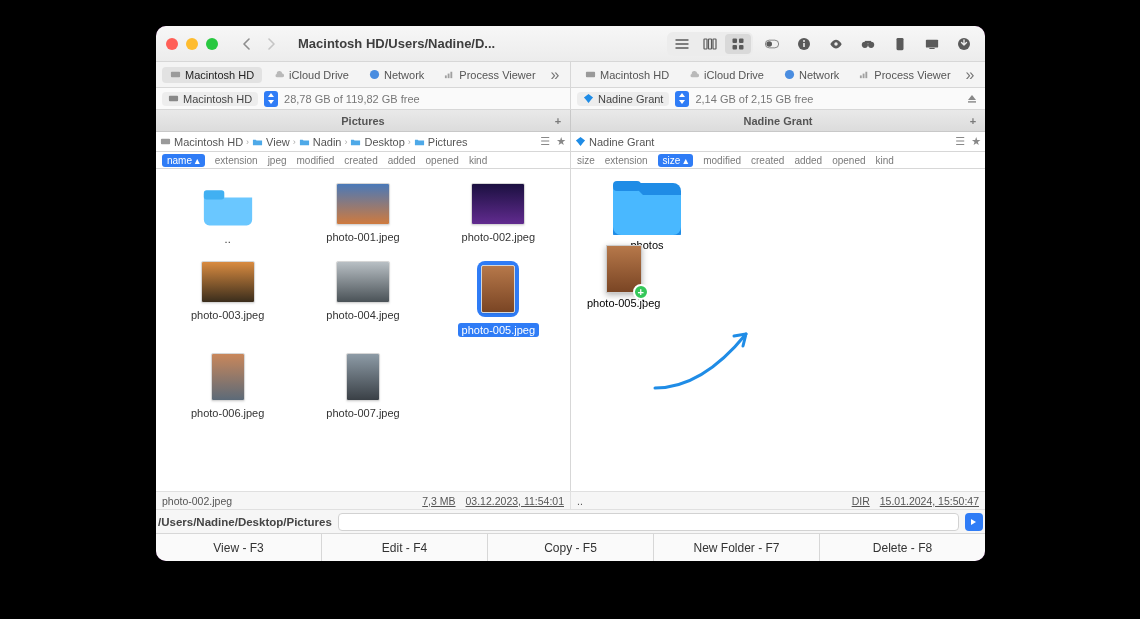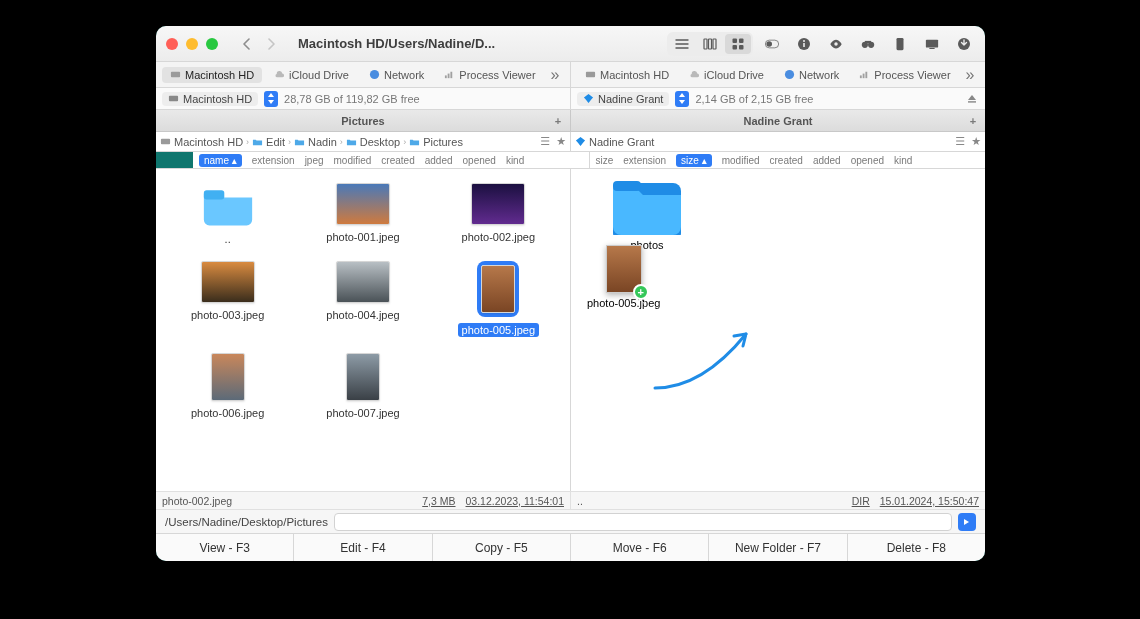--- a/index.html
+++ b/index.html
@@ -1,17 +1,17 @@
 <!DOCTYPE html>
 <html><head>
 <meta charset="utf-8">
 <style>
   * { box-sizing: border-box; margin: 0; padding: 0; font-family: -apple-system, "SF Pro Text", "Helvetica Neue", Arial, sans-serif; }
   body { background: #000; width: 1140px; height: 619px; overflow: hidden; position: relative; }
-  .window { position: absolute; left: 156px; top: 26px; width: 829px; height: 535px; background: #0f766e; border-radius: 10px; box-shadow: 0 18px 42px rgba(0,0,0,.55); display: flex; flex-direction: column; overflow: hidden; }
+  .window { position: absolute; left: 156px; top: 26px; width: 829px; height: 535px; background: #701a75; border-radius: 10px; box-shadow: 0 18px 42px rgba(0,0,0,.55); display: flex; flex-direction: column; overflow: hidden; }
   
   .titlebar { height: 36px; background: linear-gradient(#f7f7f7,#ececec); display: flex; align-items: center; padding: 0 8px; gap: 8px; border-bottom: 1px solid #d7d7d7; }
   .traffic { display: flex; gap: 8px; padding: 0 6px 0 2px; }
   .tl { width: 12px; height: 12px; border-radius: 50%; }
   .tl.red { background: #ff5f57; } .tl.yel { background: #febc2e; } .tl.grn { background: #28c840; }
   .navbtns { display: flex; gap: 2px; margin-left: 4px; }
   .navbtn { width: 22px; height: 22px; border-radius: 5px; display: flex; align-items: center; justify-content: center; color: #8e8e8e; }
   .navbtn svg { width: 10px; height: 12px; }
   .path-title { font-size: 13px; font-weight: 600; color: #3e3e3e; margin-left: 8px; flex: 0 0 auto; }
   .spacer { flex: 1; }
@@ -45,21 +45,21 @@
   .panehead .plus { position: absolute; right: 4px; top: 3px; width: 16px; height: 16px; display:flex; align-items:center; justify-content:center; color:#7a7a7a; }
   
   .crumbrow { display: flex; height: 20px; border-bottom: 1px solid #d7d7d7; }
   .crumbhalf { flex: 1; display: flex; align-items: center; gap: 3px; padding: 0 4px; font-size: 11px; color: #555; overflow:hidden; background:#fff;}
   .crumbhalf + .crumbhalf { border-left: 1px solid #d7d7d7; }
   .crumb { display: flex; align-items: center; gap: 3px; white-space: nowrap; }
   .crumb svg { width: 11px; height: 11px; }
   .crumb-sep { color: #aaa; font-size:9px; }
   .crumb-tail { margin-left: auto; display:flex; gap:6px; color:#888; }
   
-  .colrow { display: flex; height: 17px; border-bottom: 1px solid #d7d7d7; padding-left: 37px; }
+  .colrow { display: flex; height: 17px; border-bottom: 1px solid #d7d7d7; }
   .colhalf { flex: 1; display: flex; align-items: center; gap: 10px; padding: 0 6px; font-size: 10px; color: #7a7a7a; background:#fff; }
   .colhalf + .colhalf { border-left: 1px solid #d7d7d7; }
   .colh { white-space: nowrap; }
   .colh.sorted { background: #2f7cf6; color: #fff; padding: 1px 5px; border-radius: 3px; }
   
   .content { flex: 1; display: flex; overflow: hidden; min-height:0; }
   .pane { flex: 1; overflow: auto; position: relative; background:#fff; }
   .pane + .pane { border-left: 1px solid #d7d7d7; }
   .grid { display: grid; grid-template-columns: repeat(3, 1fr); gap: 8px 4px; padding: 10px 6px 4px; }
   .item { display: flex; flex-direction: column; align-items: center; gap: 6px; font-size: 11px; color: #333; padding: 4px 2px; border-radius: 6px; }
@@ -87,21 +87,21 @@
 
   
   .drag-arrow { position:absolute; left:494px; top:300px; pointer-events:none; }
 
   
   .statrow { display:flex; height:18px; border-top:1px solid #e0e0e0; }
   .stat { flex:1; display:flex; align-items:center; padding:0 6px; font-size:10.5px; color:#555; background:#f6f6f6; gap:8px; }
   .stat + .stat { border-left:1px solid #e0e0e0; }
   .stat .pushr { margin-left:auto; display:flex; gap:10px; color:#555;text-decoration:underline; }
 
-  .pathrow { height:24px; background:#f6f6f6; border-top:1px solid #e0e0e0; display:flex; align-items:center; padding:0 9px; gap:6px; font-size:11.5px; }
+  .pathrow { height:24px; background:#f6f6f6; border-top:1px solid #e0e0e0; display:flex; align-items:center; padding:0 2px; gap:6px; font-size:11.5px;font-weight:bold; }
   .pathlbl { color:#444; }
   .pathinput { flex:1; height:18px; border:1px solid #d2d2d2; border-radius:4px; background:#fff; }
   .pathgo { width:18px; height:18px; border-radius:4px; background:#2f7cf6; color:#fff; display:flex; align-items:center; justify-content:center; }
 
   .footer { height:28px; display:flex; border-top:1px solid #d7d7d7; background:#fafafa; }
   .fbtn { flex:1; display:flex; align-items:center; justify-content:center; font-size:12px; color:#333; border-right:1px solid #d7d7d7; }
   .fbtn:last-child { border-right:none; }
 
   
   svg { display:block; }
@@ -321,21 +321,21 @@
           <svg viewBox="0 0 12 12">
             <rect x="1" y="3" width="10" height="6" rx="1" fill="#9a9a9a"></rect>
           </svg>
           <span>Macintosh HD</span>
         </span>
         <span class="crumb-sep">›</span>
       <span class="crumb">
           <svg viewBox="0 0 12 10">
             <path d="M1 3h3l1 1h6v5H1z" fill="#4ea9e8"></path>
           </svg>
-          <span>Edit</span>
+          <span>View</span>
         </span>
         <span class="crumb-sep">›</span>
       <span class="crumb">
           <svg viewBox="0 0 12 10">
             <path d="M1 3h3l1 1h6v5H1z" fill="#4ea9e8"></path>
           </svg>
           <span>Nadin</span>
         </span>
         <span class="crumb-sep">›</span>
       <span class="crumb">
@@ -505,18 +505,17 @@
       <svg width="10" height="10" viewBox="0 0 10 10">
           <path d="M2 2l5 3-5 3z" fill="#fff"></path>
         </svg>
     </div>
   </div>
 
   <div class="footer" id="footer">
       <div class="fbtn">View - F3</div>
       <div class="fbtn">Edit - F4</div>
       <div class="fbtn">Copy - F5</div>
-      <div class="fbtn">Move - F6</div>
       <div class="fbtn">New Folder - F7</div>
       <div class="fbtn">Delete - F8</div>
     </div>
 
 </div>
 
 </body></html>

